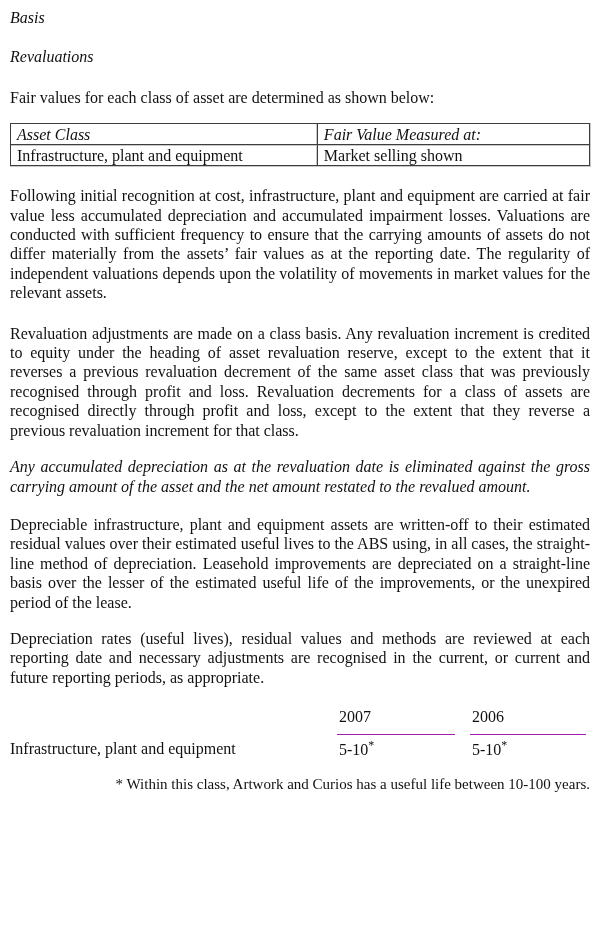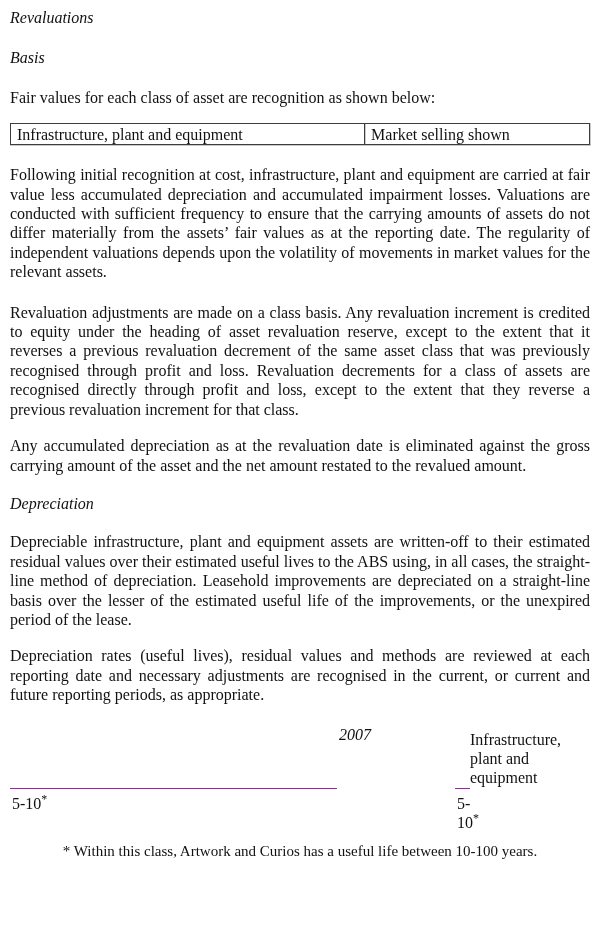--- a/index.html
+++ b/index.html
@@ -19,21 +19,21 @@
   .heading {
     font-style: italic;
     font-weight: normal;
     font-size: 16px;
     margin: 0;
   }
   p { margin: 0; text-align: justify; }
 
   .mb16 { margin-bottom: 16px; }
   .mb17 { margin-bottom: 17px; }
-  .mb19 { margin-bottom: 19px; }
+  .mb19 { margin-bottom: 19px; font-style: italic; }
   .mb20 { margin-bottom: 20px; }
   .mb21 { margin-bottom: 21px; }
 
   
   table.fv {
     width: 100%;
     border-collapse: collapse;
     margin: 0 0 20px 0;
   }
   table.fv th, table.fv td {
@@ -48,75 +48,79 @@
   table.fv th { font-style: italic; }
   table.fv .col-asset { width: 53%; }
 
   
   .ul-table {
     display: grid;
     grid-template-columns: 327px 118px 15px 116px;
     margin-top: 19px;
   }
   .ul-cell { text-align: left; }
-  .ul-year { padding: 0 0 7px 2px; font-style: italic; }
+  .ul-year { padding: 0 0 7px 2px; }
   .ul-val {
     border-top: 1px solid #a21caf;
     padding: 5px 0 0 2px;
   }
   .ul-label { padding-top: 5px; }
   sup.fn-mark {
     font-size: 12px;
     vertical-align: super;
     line-height: 0;
   }
 
   .footnote {
     font-size: 15px;
-    margin-top: 9px;
-    text-align: center;
+    margin-top: 16px;
+    text-align: right;
   }
 </style>
 </head>
 <body>
 
 <div class="page">
 
+  <h2 class="heading mb20">Basis</h2>
+
   <h2 class="heading mb21">Revaluations</h2>
 
-  <h2 class="heading mb20">Basis</h2>
-
-  <p class="mb16">Fair values for each class of asset are recognition as shown below:</p>
+  <p class="mb16">Fair values for each class of asset are determined as shown below:</p>
 
   <table class="fv">
     <tbody>
+      <tr>
+        <th class="col-asset">Asset Class</th>
+        <th>Fair Value Measured at:</th>
+      </tr>
       <tr>
         <td>Infrastructure, plant and equipment</td>
         <td>Market selling shown</td>
       </tr>
     </tbody>
   </table>
 
   <p class="mb21">Following initial recognition at cost, infrastructure, plant and equipment are carried at fair value less accumulated depreciation and accumulated impairment losses.  Valuations are conducted with sufficient frequency to ensure that the carrying amounts of assets do not differ materially from the assets’ fair values as at the reporting date.  The regularity of independent valuations depends upon the volatility of movements in market values for the relevant assets.</p>
 
   <p class="mb17">Revaluation adjustments are made on a class basis.  Any revaluation increment is credited to equity under the heading of asset revaluation reserve, except to the extent that it reverses a previous revaluation decrement of the same asset class that was previously recognised through profit and loss.  Revaluation decrements for a class of assets are recognised directly through profit and loss, except to the extent that they reverse a previous revaluation increment for that class.</p>
 
   <p class="mb19">Any accumulated depreciation as at the revaluation date is eliminated against the gross carrying amount of the asset and the net amount restated to the revalued amount.</p>
 
-  <h2 class="heading mb19">Depreciation</h2>
 
   <p class="mb17">Depreciable infrastructure, plant and equipment assets are written-off to their estimated residual values over their estimated useful lives to the ABS using, in all cases, the straight-line method of depreciation. Leasehold improvements are depreciated on a straight-line basis over the lesser of the estimated useful life of the improvements, or the unexpired period of the lease.</p>
 
   <p class="mb20">Depreciation rates (useful lives), residual values and methods are reviewed at each reporting date and necessary adjustments are recognised in the current, or current and future reporting periods, as appropriate.</p>
 
 
   <div class="ul-table">
     <div class="ul-cell"></div>
     <div class="ul-cell ul-year">2007</div>
     <div class="ul-cell"></div>
+    <div class="ul-cell ul-year">2006</div>
 
     <div class="ul-cell ul-label">Infrastructure, plant and equipment</div>
     <div class="ul-cell ul-val">
       <span>5-10</span><sup class="fn-mark">*</sup>
     </div>
     <div class="ul-cell"></div>
     <div class="ul-cell ul-val">
       <span>5-10</span><sup class="fn-mark">*</sup>
     </div>
   </div>

